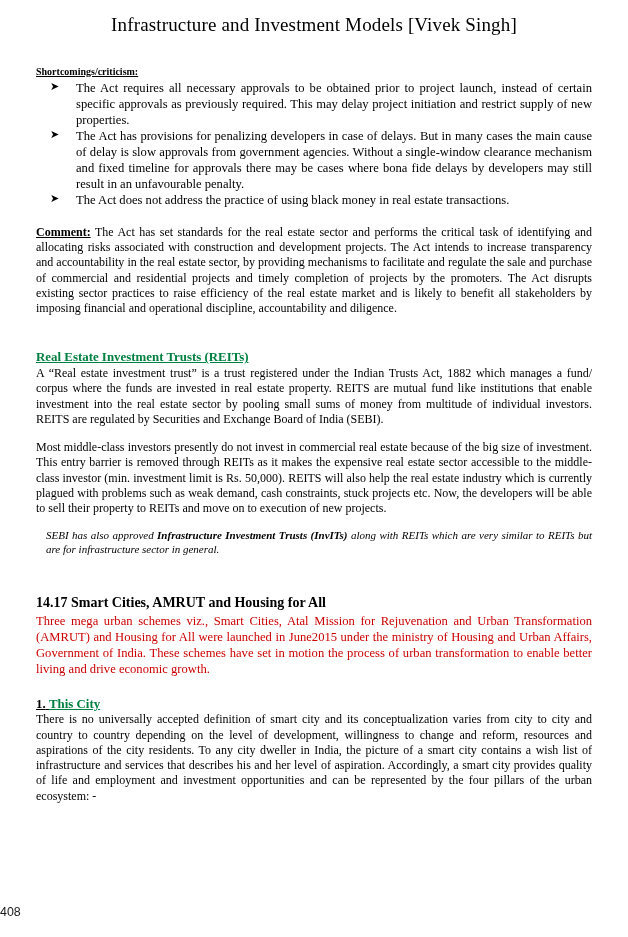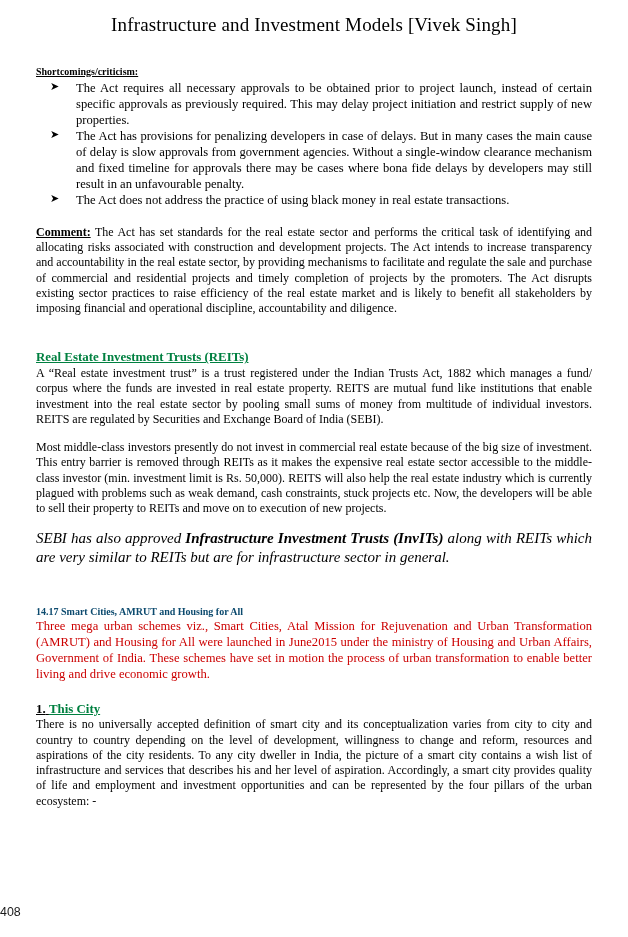--- a/index.html
+++ b/index.html
@@ -52,37 +52,38 @@
   }
   .heading-green {
     color: #008040;
     font-weight: bold;
     font-size: 12.9px;
     text-decoration: underline;
     display: inline-block;
     line-height: 1.3;
   }
   .heading-red {
-    color: #0c4a6e;
+    color: #000000;
     font-weight: bold;
-    font-size: 10px;
+    font-size: 14px;
     line-height: 1.3;
     display: block;
   }
   .para-red-italic {
     color: #CC0000;
     font-size: 12.6px;
     line-height: 1.272;
     text-align: justify;
   }
   .para-italic {
     font-style: italic;
-    font-size: 15px;
+    font-size: 11px;
     line-height: 1.272;
     text-align: justify;
+    margin-left: 10px;
   }
   .bi { font-style: italic; font-weight: bold; }
   .ul-bold { font-weight: bold; text-decoration: underline; }
   .num-black {
     color: #000000;
     font-weight: bold;
     font-size: 12.9px;
     text-decoration: underline;
   }
   ul.arrow-list {

